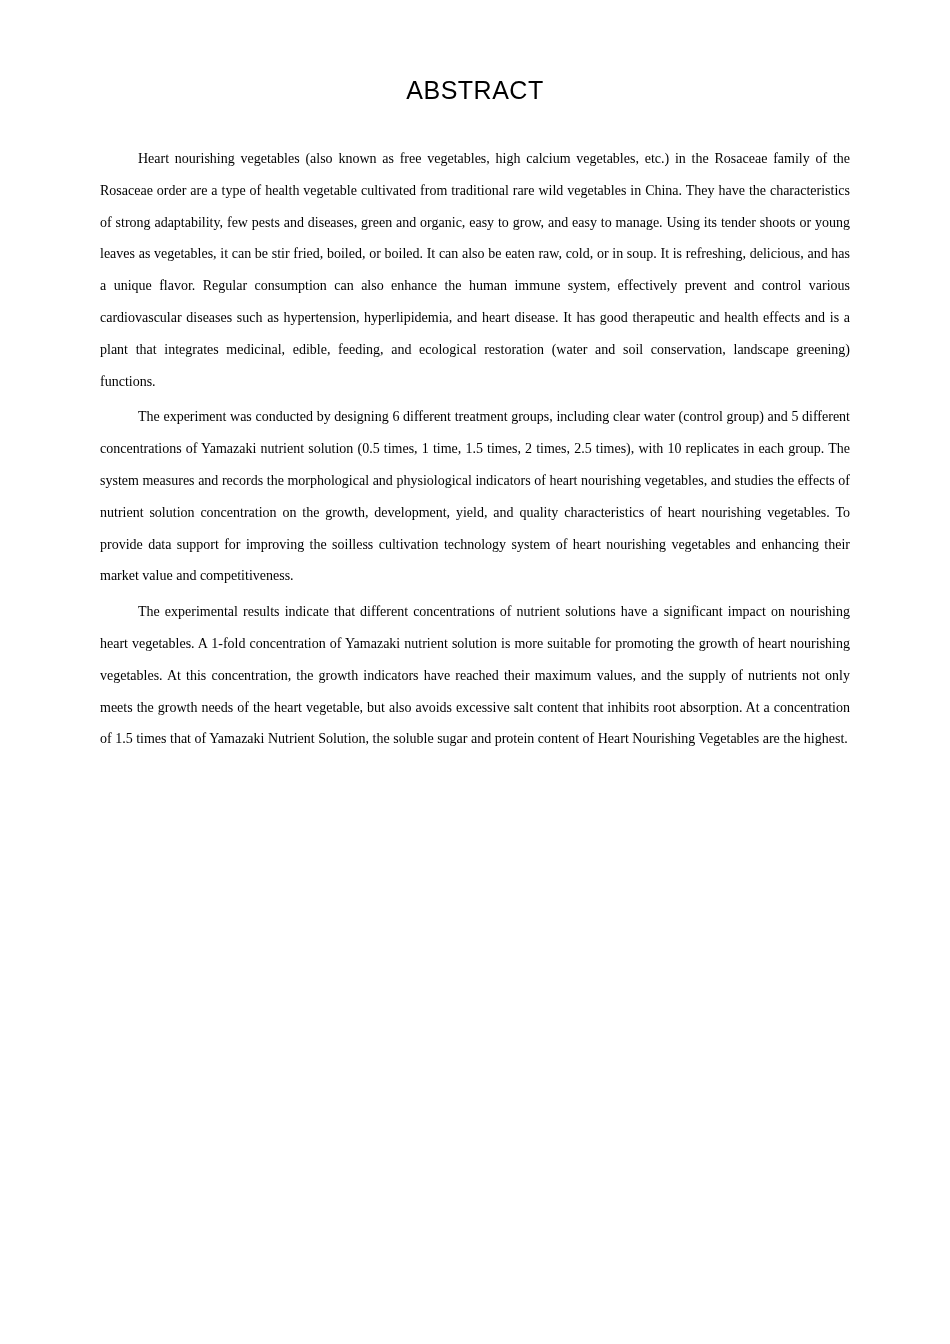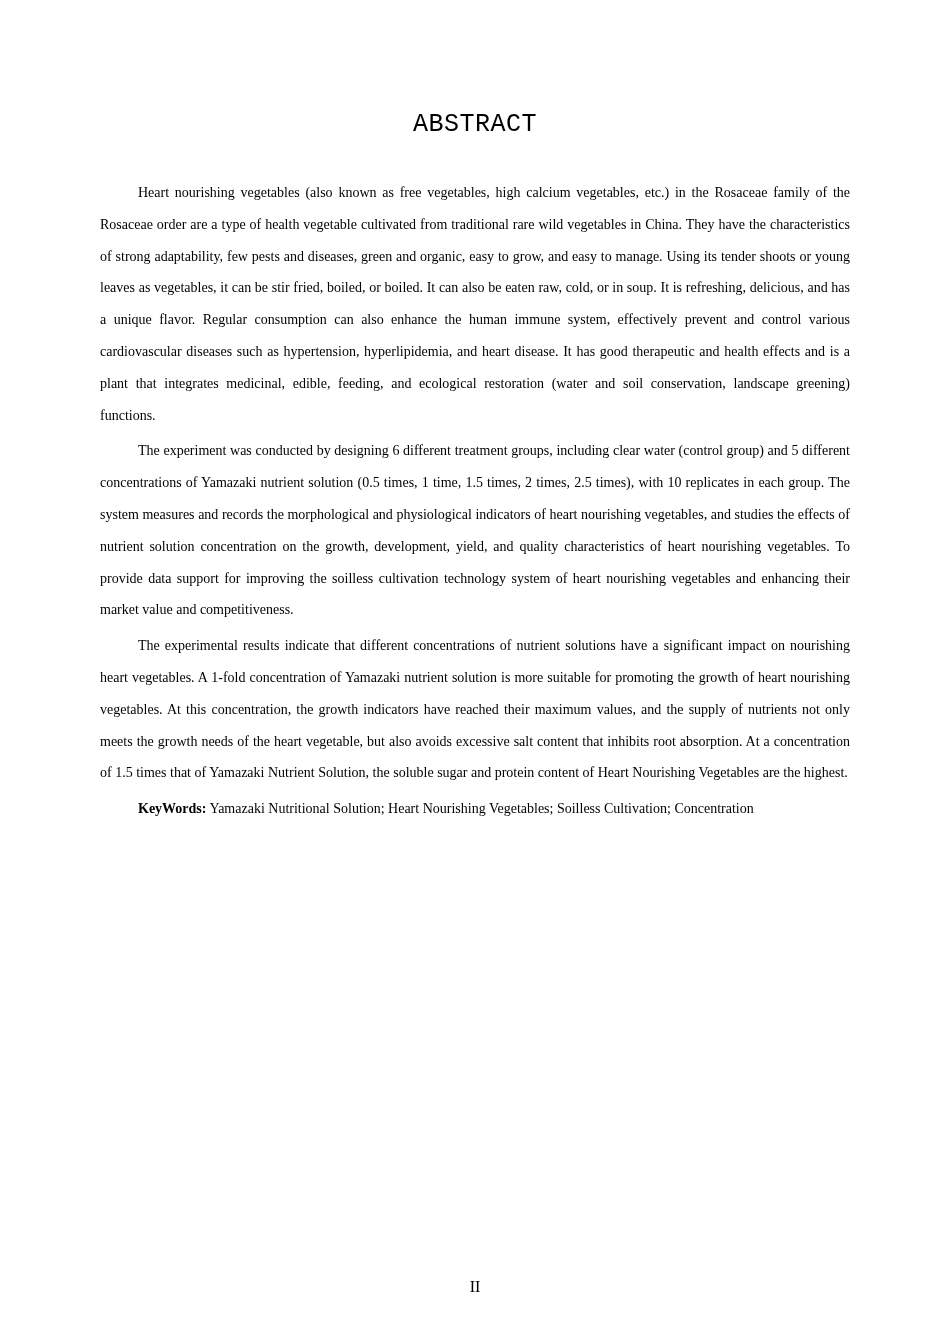--- a/index.html
+++ b/index.html
@@ -16,26 +16,26 @@
     overflow: hidden;
   }
   .page {
     box-sizing: border-box;
     width: 950px;
     height: 1344px;
     padding: 0;
     position: relative;
   }
   .title {
-    font-family: Liberation Mono, monospace;
+    font-family: Liberation Sans, sans-serif;
     font-size: 25px;
     text-align: center;
     letter-spacing: 0.5px;
     margin: 0;
-    padding-top: 110px;
+    padding-top: 76px;
     font-weight: 400;
   }
   .body-block {
     margin: 0 auto;
     width: 750px;
     padding-top: 38px;
   }
   p.para {
     margin: 0;
     font-size: 14px;
@@ -69,19 +69,17 @@
   <h1 class="title">ABSTRACT</h1>
 
   <div class="body-block">
 
     <p class="para">Heart nourishing vegetables (also known as free vegetables, high calcium vegetables, etc.) in the Rosaceae family of the Rosaceae order are a type of health vegetable cultivated from traditional rare wild vegetables in China. They have the characteristics of strong adaptability, few pests and diseases, green and organic, easy to grow, and easy to manage. Using its tender shoots or young leaves as vegetables, it can be stir fried, boiled, or boiled. It can also be eaten raw, cold, or in soup. It is refreshing, delicious, and has a unique flavor. Regular consumption can also enhance the human immune system, effectively prevent and control various cardiovascular diseases such as hypertension, hyperlipidemia, and heart disease. It has good therapeutic and health effects and is a plant that integrates medicinal, edible, feeding, and ecological restoration (water and soil conservation, landscape greening) functions.</p>
 
     <p class="para">The experiment was conducted by designing 6 different treatment groups, including clear water (control group) and 5 different concentrations of Yamazaki nutrient solution (0.5 times, 1 time, 1.5 times, 2 times, 2.5 times), with 10 replicates in each group. The system measures and records the morphological and physiological indicators of heart nourishing vegetables, and studies the effects of nutrient solution concentration on the growth, development, yield, and quality characteristics of heart nourishing vegetables. To provide data support for improving the soilless cultivation technology system of heart nourishing vegetables and enhancing their market value and competitiveness.</p>
 
     <p class="para">The experimental results indicate that different concentrations of nutrient solutions have a significant impact on nourishing heart vegetables. A 1-fold concentration of Yamazaki nutrient solution is more suitable for promoting the growth of heart nourishing vegetables. At this concentration, the growth indicators have reached their maximum values, and the supply of nutrients not only meets the growth needs of the heart vegetable, but also avoids excessive salt content that inhibits root absorption. At a concentration of 1.5 times that of Yamazaki Nutrient Solution, the soluble sugar and protein content of Heart Nourishing Vegetables are the highest.</p>
 
-    <p class="para"><span class="keywords-label">KeyWords:</span> <span>Yamazaki Nutritional Solution; Heart Nourishing Vegetables; Soilless Cultivation; Concentration</span></p>
 
   </div>
 
-  <div class="page-number">II</div>
 
 </div>
 
 </body></html>

